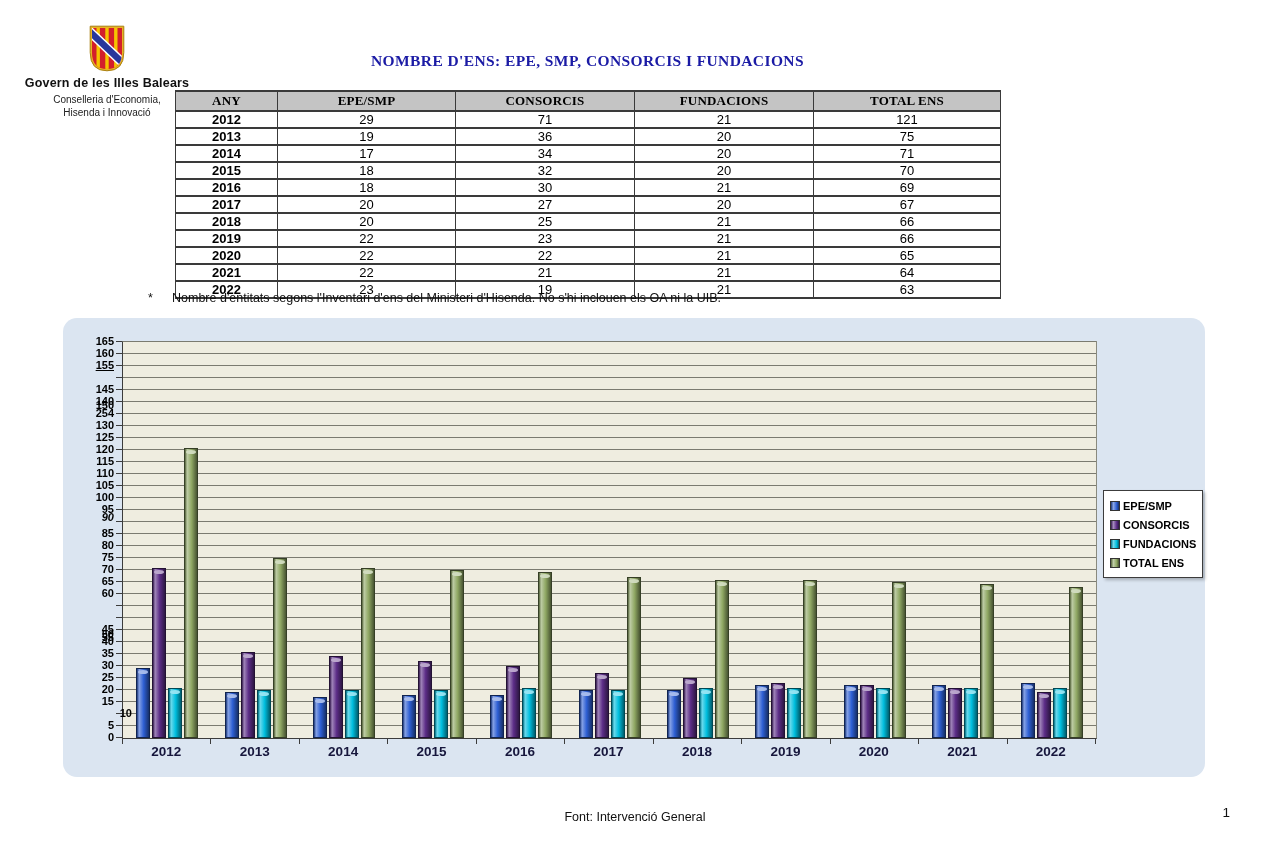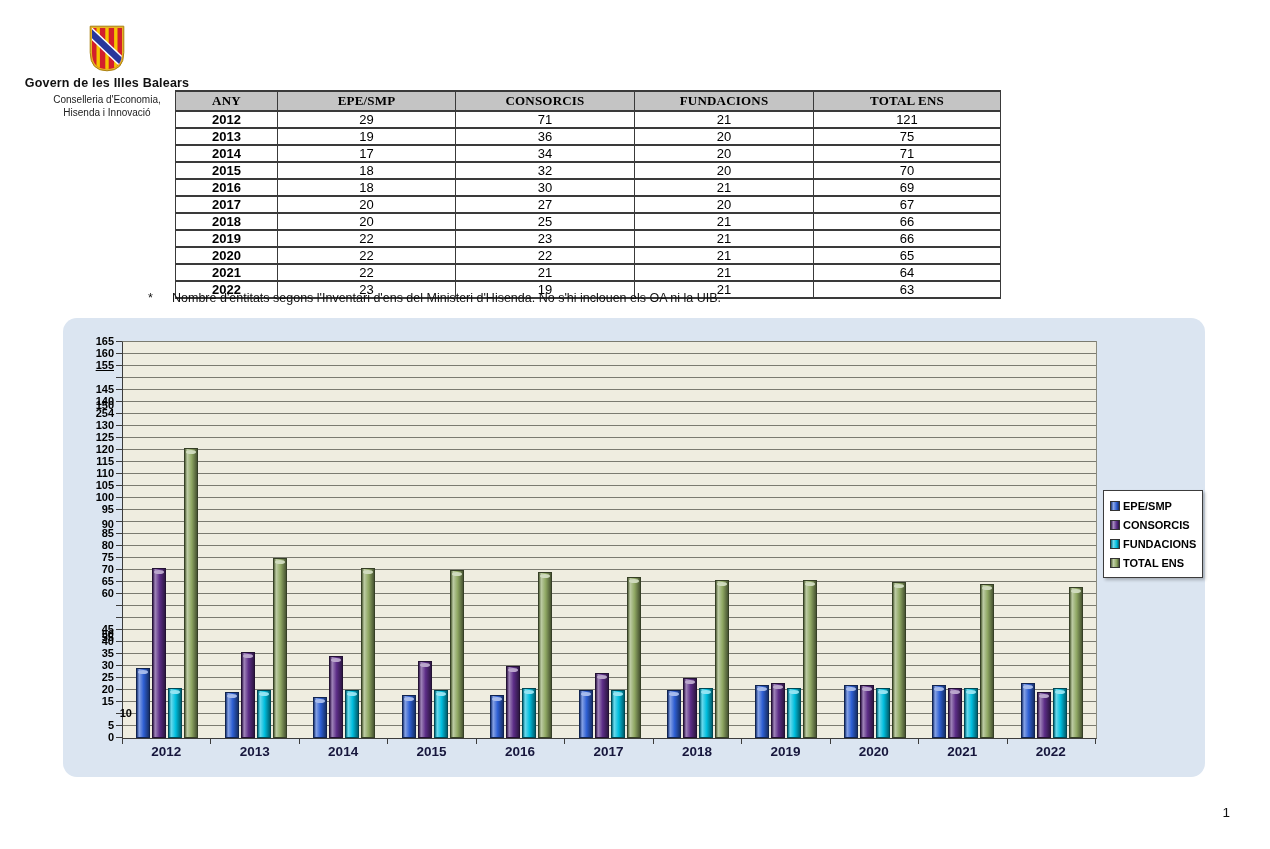--- a/index.html
+++ b/index.html
@@ -80,20 +80,21 @@
         <line x1="0" y1="6" x2="36" y2="40" stroke="#27379c" stroke-width="6.5"></line>
       </g>
     </svg>
     <div class="gov-name">Govern de les Illes Balears</div>
     <div class="dept">
       <div>Conselleria d'Economia,</div>
       <div>Hisenda i Innovació</div>
     </div>
   </div>
 
+  <div class="doc-title">NOMBRE D'ENS: EPE, SMP, CONSORCIS I FUNDACIONS</div>
 
   <table class="ens-table">
     <colgroup>
       <col style="width:102px">
         <col style="width:178px">
         <col style="width:179px">
       <col style="width:179px">
         <col style="width:187px">
     </colgroup>
     <thead>
@@ -388,21 +389,21 @@
         <div class="ylab" style="left: 2px; top: 257px;">65</div>
         <div class="ytick" style="left: 53px; top: 263px;"></div>
         <div class="ylab" style="left: 2px; top: 245px;">70</div>
         <div class="ytick" style="left: 53px; top: 251px;"></div>
         <div class="ylab" style="left: 2px; top: 233px;">75</div>
         <div class="ytick" style="left: 53px; top: 239px;"></div>
         <div class="ylab" style="left: 2px; top: 221px;">80</div>
         <div class="ytick" style="left: 53px; top: 227px;"></div>
         <div class="ylab" style="left: 2px; top: 209px;">85</div>
         <div class="ytick" style="left: 53px; top: 215px;"></div>
-        <div class="ylab" style="left: 2px; top: 200px;">90</div>
+        <div class="ylab" style="left: 2px; top: 193px; font-style: italic;">90</div>
         <div class="ytick" style="left: 53px; top: 203px;"></div>
         <div class="ylab" style="left: 2px; top: 185px;">95</div>
         <div class="ytick" style="left: 53px; top: 191px;"></div>
         <div class="ylab" style="left: 2px; top: 173px;">100</div>
         <div class="ytick" style="left: 53px; top: 179px;"></div>
         <div class="ylab" style="left: 2px; top: 161px;">105</div>
         <div class="ytick" style="left: 53px; top: 167px;"></div>
         <div class="ylab" style="left: 2px; top: 149px;">110</div>
         <div class="ytick" style="left: 53px; top: 155px;"></div>
         <div class="ylab" style="left: 2px; top: 137px;">115</div>
@@ -464,15 +465,16 @@
           <span class="legend-marker" style="background: linear-gradient(90deg, rgb(0, 110, 129) 0%, rgb(115, 219, 237) 30%, rgb(0, 190, 222) 70%, rgb(0, 95, 111) 100%);"></span>
           <span class="legend-label">FUNDACIONS</span>
         </div>
         <div class="legend-item">
           <span class="legend-marker" style="background: linear-gradient(90deg, rgb(83, 97, 57) 0%, rgb(193, 207, 169) 30%, rgb(143, 167, 99) 70%, rgb(72, 84, 50) 100%);"></span>
           <span class="legend-label">TOTAL ENS</span>
         </div>
       </div>
   </div>
 
+  <div class="footer-source">Font: Intervenció General</div>
   <div class="page-number">1</div>
 
 </div>
 
 </body></html>

